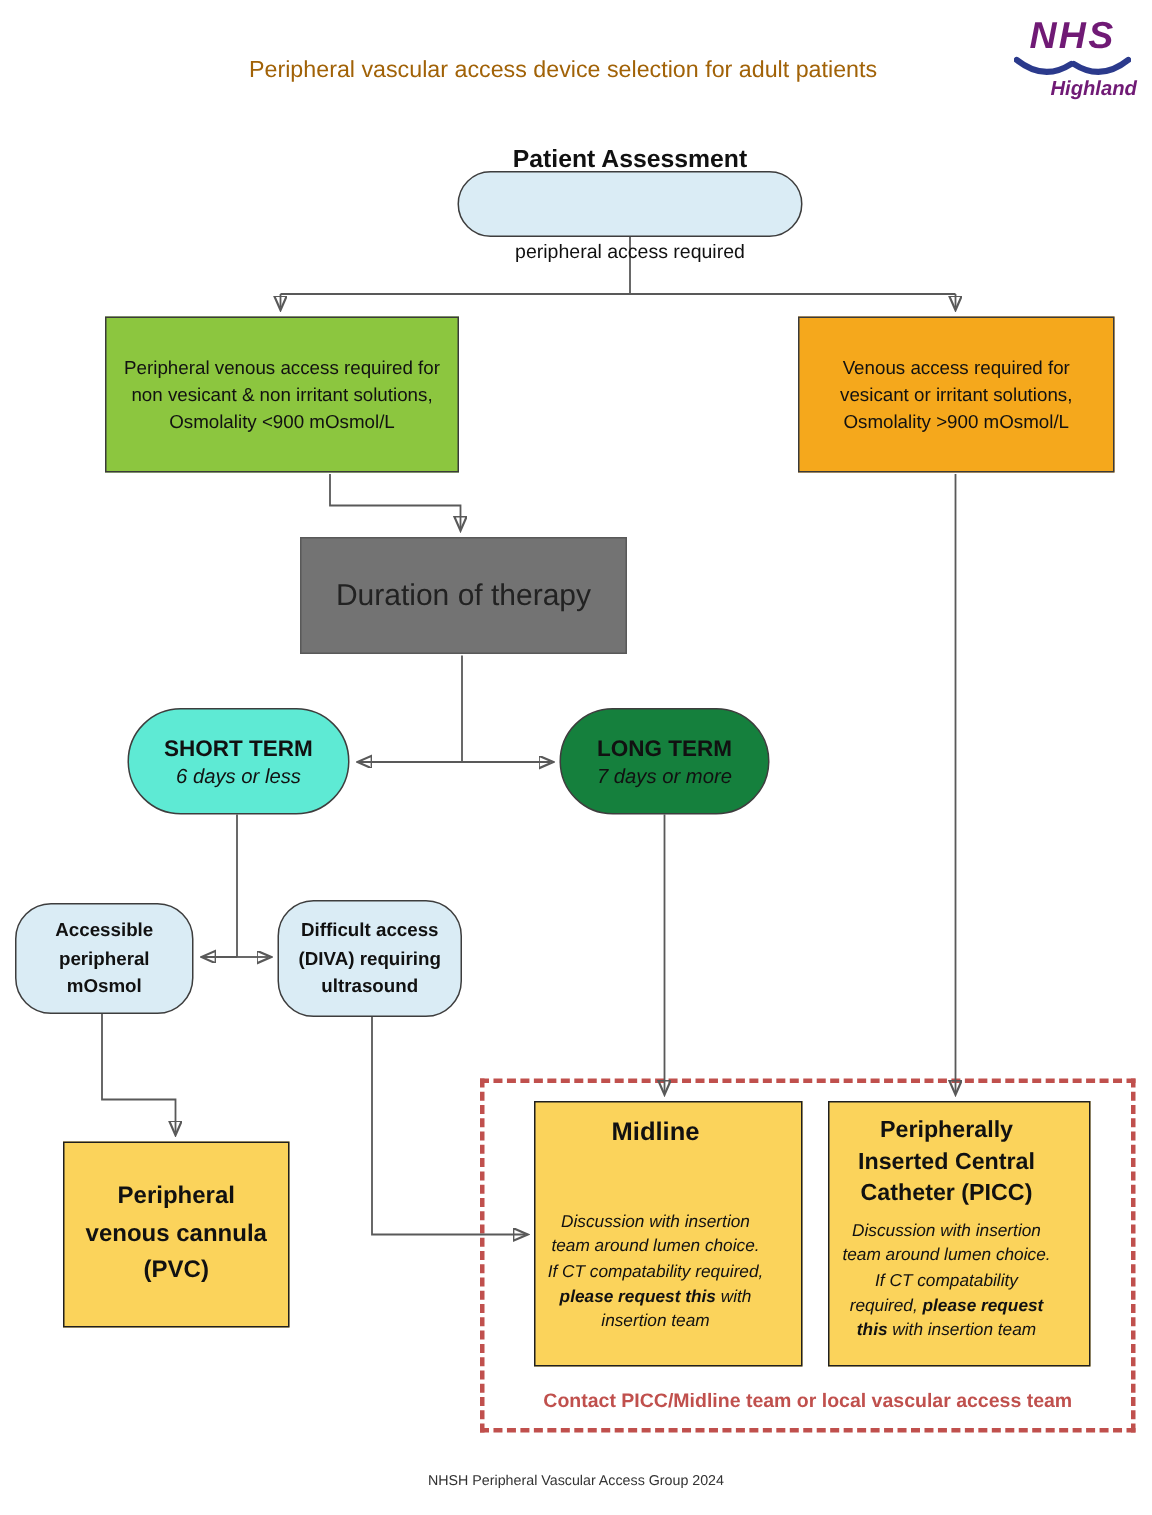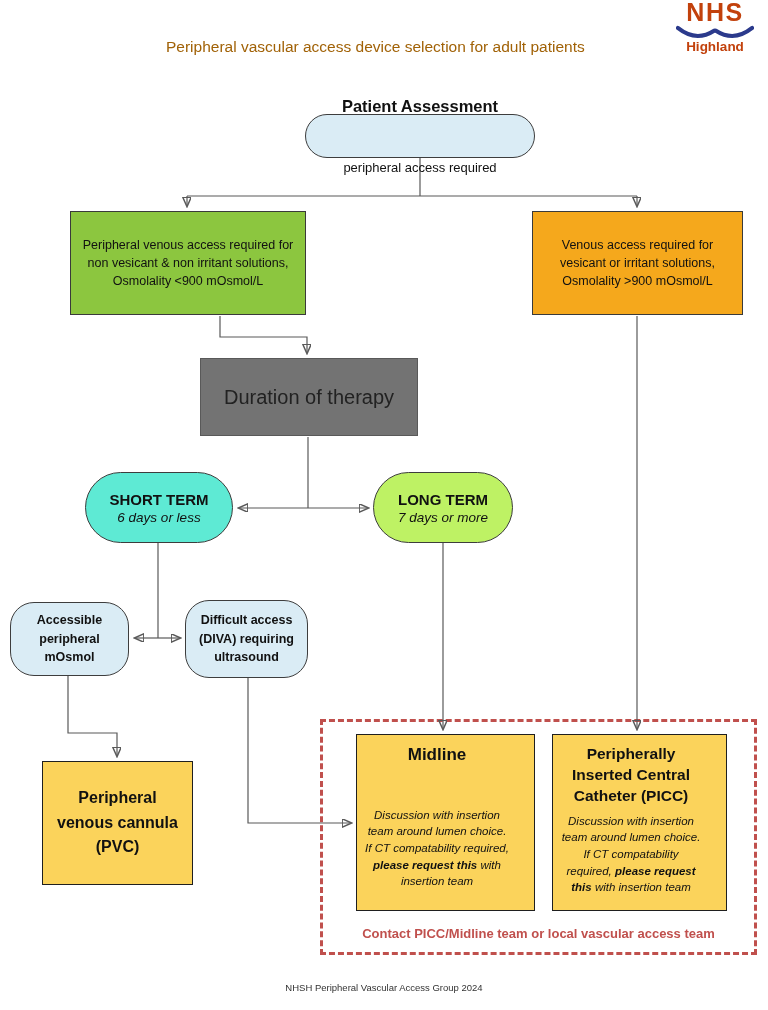--- a/index.html
+++ b/index.html
@@ -7,35 +7,35 @@
     position:relative; width:768px; height:1010px; background:#ffffff;
     font-family:"Liberation Sans", sans-serif; overflow:hidden; color:#111;
   }
   .abs { position:absolute; box-sizing:border-box; }
 
   
   .title {
     left:166px; top:34px; width:478px; text-align:left;
     font-size:15.5px; font-weight:normal; line-height:1.65; color:#a16207; z-index:3;
   }
-  .logo { left:672px; top:0; width:86px; text-align:center; color:#c2410c; z-index:3; }
+  .logo { left:672px; top:12px; width:86px; text-align:center; color:#701a75; z-index:3;font-style:italic; }
   .logo-nhs { font-size:25px; font-weight:bold; letter-spacing:1.5px; line-height:1.0; display:block; }
   .logo-wave { display:block; margin:0 auto; }
-  .logo-sub { font-size:13.5px; font-weight:bold; display:block; margin-top:-1px; }
+  .logo-sub { font-size:13.5px; font-weight:bold; display:block; margin-top:-1px;text-align:right; }
 
   
   .wires { left:0; top:0; width:768px; height:1010px; z-index:2; pointer-events:none; }
   .wires path, .wires polyline { fill:none; stroke:#595959; stroke-width:1.2; }
 
   
   .node { display:flex; flex-direction:column; align-items:center; justify-content:center;
           text-align:center; z-index:3; }
   .pill-blue  { background:#DAECF5; border:1.6px solid #3d3d3d; border-radius:24px; }
   .pill-sage  { background:#5eead4; border:1.6px solid #3d3d3d; border-radius:36px; }
-  .pill-gold  { background:#bef264; border:1.6px solid #3d3d3d; border-radius:36px; }
+  .pill-gold  { background:#15803d; border:1.6px solid #3d3d3d; border-radius:36px; }
   .box-green  { background:#8CC63F; border:1.6px solid #3a3a3a; }
   .box-orange { background:#F5A81C; border:1.6px solid #3a3a3a; }
   .box-blue   { background:#737373; border:1px solid #595959; }
   .box-yellow { background:#FBD35B; border:1.6px solid #1f1f1f; }
 
   .pa        { left:305px; top:114px; width:230px; height:44px;gap:43px; }
   .pa-title  { font-size:16.5px; font-weight:bold; line-height:1.2; }
   .pa-sub    { font-size:13px; }
 
   .nonves { left:70px;  top:211px; width:236px; height:104px; padding:6px 10px;

